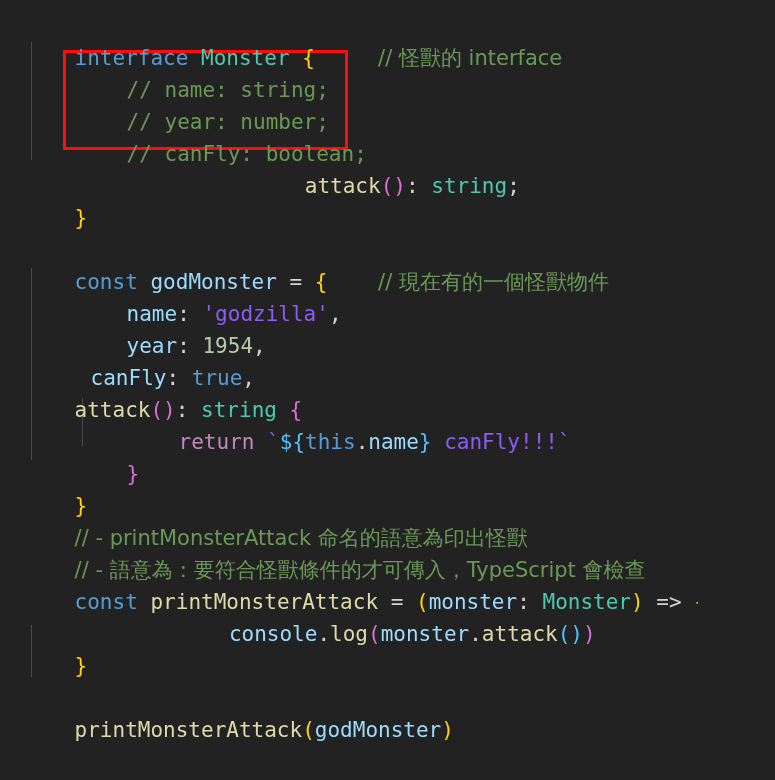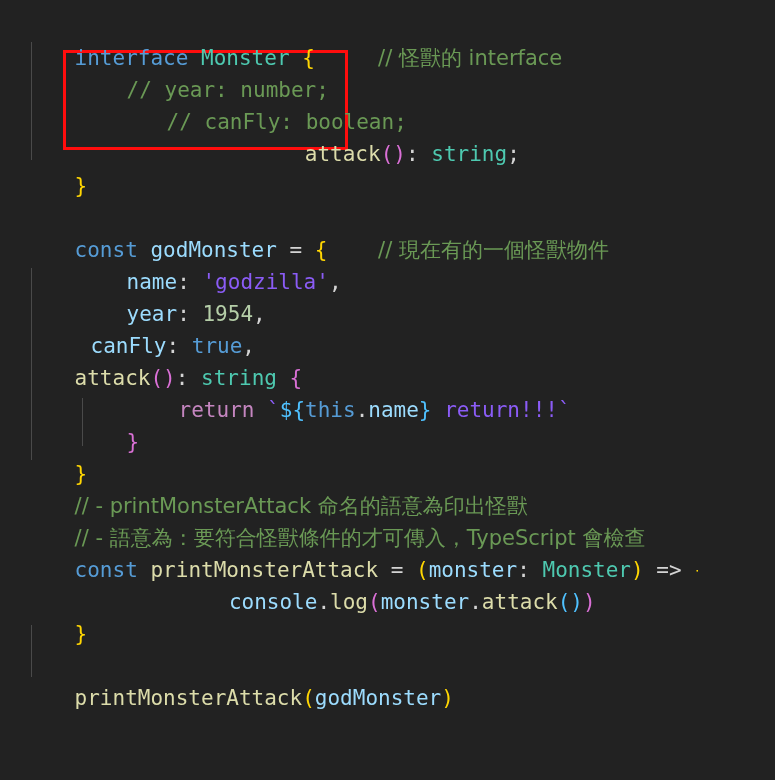--- a/index.html
+++ b/index.html
@@ -68,26 +68,29 @@
   <div class="guide" style="left:31px; top:268px; height:192px;"></div>
   <div class="guide" style="left:82px; top:398px; height:48px;"></div>
   <div class="guide" style="left:31px; top:625px; height:52px;"></div>
 
   <div class="redbox" style="left:63px; top:50px; width:285px; height:100px;"></div>
 
   <div class="code-line">
     <span class="tok kw">interface</span><span class="plain"> </span><span class="tok type">Monster</span><span class="plain"> </span><span class="tok brace-y">{</span><span class="plain">     </span><span class="tok cmt cjk">// 怪獸的 interface</span>
   </div>
 
+  <div class="code-line" style="padding-left:76px;">
+    <span class="tok cmt">// name: string;</span>
+  </div>
 
   <div class="code-line" style="padding-left:76px;">
     <span class="tok cmt">// year: number;</span>
   </div>
 
-  <div class="code-line" style="padding-left:76px;margin-left:40px;">
+  <div class="code-line" style="padding-left:76px;">
     <span class="tok cmt">// canFly: boolean;</span>
   </div>
 
   <div class="code-line" style="padding-left:76px;text-align:center;">
     <span class="tok fn">attack</span><span class="tok brace-p">(</span><span class="tok brace-p">)</span><span class="tok plain">:</span><span class="plain"> </span><span class="tok type">string</span><span class="tok plain">;</span>
   </div>
 
   <div class="code-line">
     <span class="tok brace-y">}</span>
   </div>
@@ -108,21 +111,21 @@
 
   <div class="code-line" style="padding-left:40px;">
     <span class="tok prop">canFly</span><span class="tok plain">:</span><span class="plain"> </span><span class="tok kw">true</span><span class="tok plain">,</span>
   </div>
 
   <div class="code-line" style="">
     <span class="tok fn">attack</span><span class="tok brace-p">(</span><span class="tok brace-p">)</span><span class="tok plain">:</span><span class="plain"> </span><span class="tok type">string</span><span class="plain"> </span><span class="tok brace-p">{</span>
   </div>
 
   <div class="code-line" style="padding-left:128px;">
-    <span class="tok ctl">return</span><span class="plain"> </span><span class="tok str">`</span><span class="tok brace-b">${</span><span class="tok kw">this</span><span class="tok plain">.</span><span class="tok prop">name</span><span class="tok brace-b">}</span><span class="tok str"> return!!!</span><span class="tok str">`</span>
+    <span class="tok ctl">return</span><span class="plain"> </span><span class="tok str">`</span><span class="tok brace-b">${</span><span class="tok kw">this</span><span class="tok plain">.</span><span class="tok prop">name</span><span class="tok brace-b">}</span><span class="tok str"> canFly!!!</span><span class="tok str">`</span>
   </div>
 
   <div class="code-line" style="padding-left:76px;">
     <span class="tok brace-p">}</span>
   </div>
 
   <div class="code-line">
     <span class="tok brace-y">}</span>
   </div>
 

